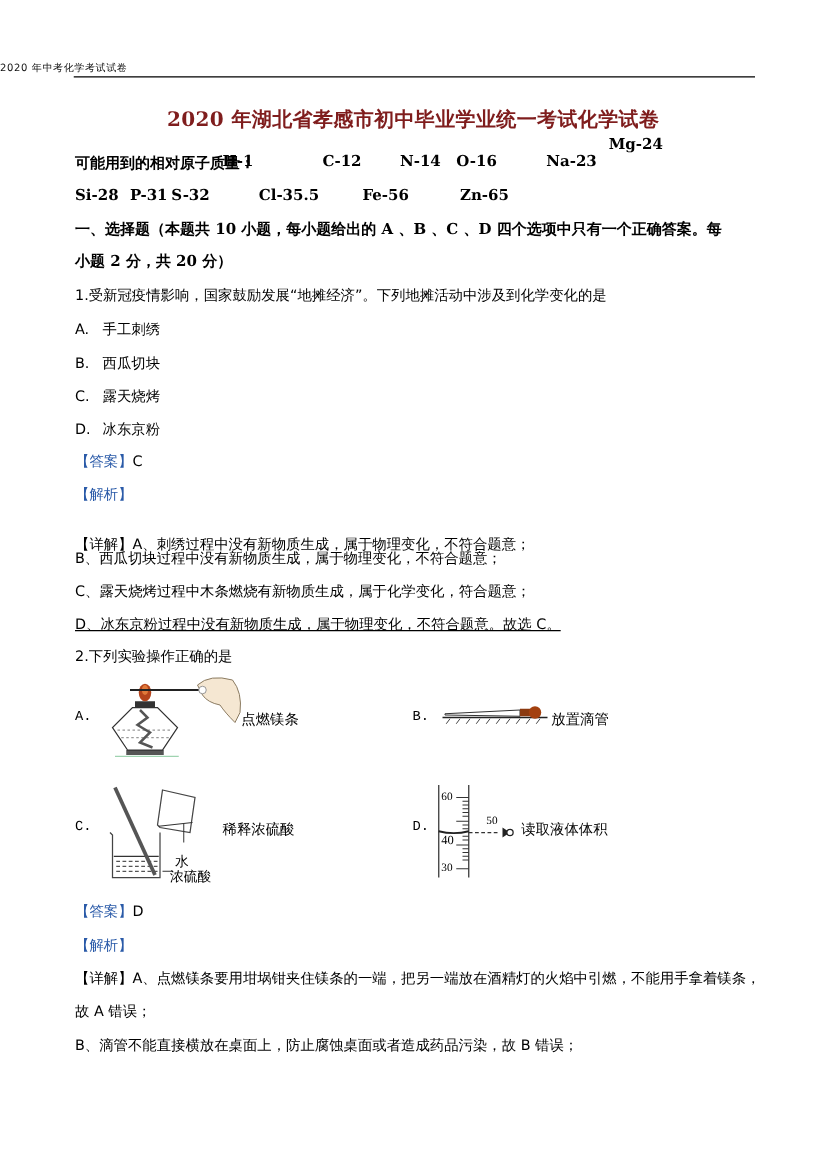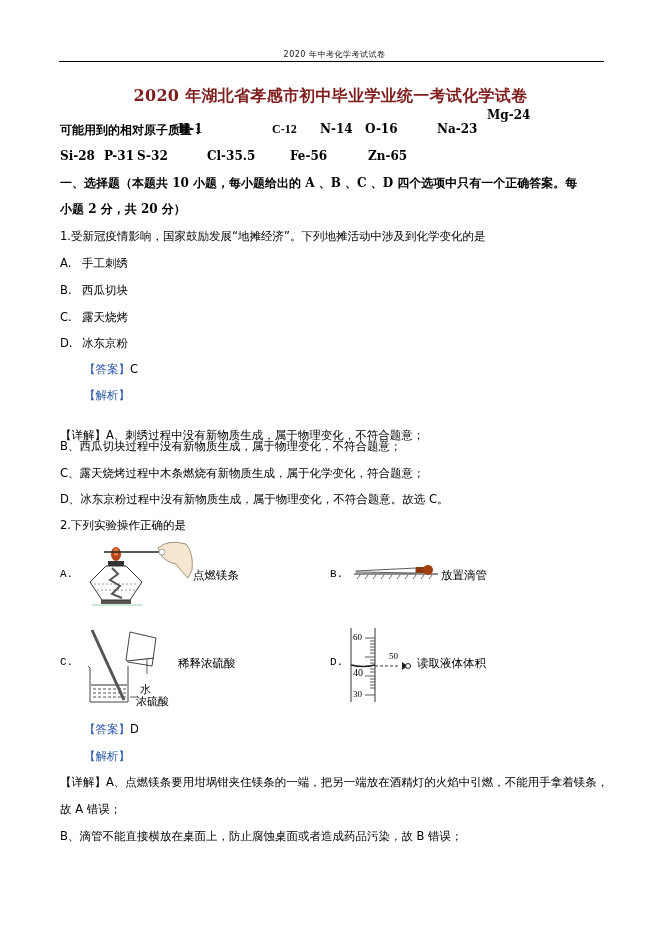--- a/index.html
+++ b/index.html
@@ -2,55 +2,55 @@
 <html><head>
 <meta charset="utf-8">
 <style>
   html, body { margin: 0; padding: 0; background: #ffffff; }
   body {
     width: 661px; height: 935px; position: relative; overflow: hidden;
     font-family: "DejaVu Sans", "Liberation Sans", sans-serif;
     color: #000;
   }
   .header-text {
-    position: absolute; top: 49px; left: 12px; width: 645px; text-align: center;
+    position: absolute; top: 49px; left: 0; width: 645px; 
     font-size: 8px; letter-spacing: 0.5px; color: #111;
   }
   .header-rule {
     position: absolute; top: 61px; left: 59px; width: 545px; height: 1px; background: #000;
   }
   .title {
     position: absolute; top: 86px; left: 0; width: 661px; text-align: center;
     font-family: "DejaVu Serif", "Liberation Serif", serif;
     font-weight: bold; font-size: 16px; color: #7f1d1d; letter-spacing: 0.3px;
   }
   .line {
     position: absolute; left: 60px; font-size: 11.5px; white-space: nowrap; line-height: 16px;
   }
   .bold { font-weight: bold; font-family: "DejaVu Serif", "Liberation Serif", serif; font-size: 12px; }
   .mass { position: absolute; }
-  .tag { color: #2a5aa8; margin-left: 24px; }
+  .tag { color: #2a5aa8; }
   .opt-letter { display: inline-block; width: 22px; }
   .fig { position: absolute; }
   .fig-label { position: absolute; font-size: 11px; font-family: "Liberation Mono", "DejaVu Sans Mono", monospace; }
   .fig-caption { position: absolute; font-size: 11.5px; white-space: nowrap; }
 </style>
 </head>
 <body>
 
 <div class="header-text">2020 年中考化学考试试卷</div>
 <div class="header-rule"></div>
 
 <div class="title">2020 年湖北省孝感市初中毕业学业统一考试化学试卷</div>
 
 <div class="line bold" style="top:122px;">
   <span>可能用到的相对原子质量：</span>
 </div>
 <span class="mass bold" style="top:122px;left:178px;">H-1</span>
-<span class="mass bold" style="top:122px;left:272px;font-family:Liberation Serif, serif;">C-12</span>
+<span class="mass bold" style="top:122px;left:258px;">C-12</span>
 <span class="mass bold" style="top:122px;left:320px;">N-14</span>
 <span class="mass bold" style="top:122px;left:365px;">O-16</span>
 <span class="mass bold" style="top:122px;left:437px;">Na-23</span>
 <span class="mass bold" style="top:108px;left:487px;">Mg-24</span>
 
 <span class="mass bold" style="top:149px;left:60px;">Si-28</span>
 <span class="mass bold" style="top:149px;left:104px;">P-31</span>
 <span class="mass bold" style="top:149px;left:137px;">S-32</span>
 <span class="mass bold" style="top:149px;left:207px;">Cl-35.5</span>
 <span class="mass bold" style="top:149px;left:290px;">Fe-56</span>
@@ -77,21 +77,21 @@
   <span class="tag">【答案】</span><span>C</span>
 </div>
 <div class="line" style="top:387px;">
   <span class="tag">【解析】</span>
 </div>
 <div class="line" style="top:413px;margin-top:14px;">
   <span>【详解】</span><span>A、刺绣过程中没有新物质生成，属于物理变化，不符合题意；</span>
 </div>
 <div class="line" style="top:419px;margin-top:19px;">B、西瓜切块过程中没有新物质生成，属于物理变化，不符合题意；</div>
 <div class="line" style="top:465px;">C、露天烧烤过程中木条燃烧有新物质生成，属于化学变化，符合题意；</div>
-<div class="line" style="top:491px;">D、冰东京粉过程中没有新物质生成，属于物理变化，不符合题意。故选 C。</div>
+<div class="line" style="top:491px;text-decoration:underline;">D、冰东京粉过程中没有新物质生成，属于物理变化，不符合题意。故选 C。</div>
 
 <div class="line" style="top:517px;">2.下列实验操作正确的是</div>
 
 <span class="fig-label" style="top:568px;left:60px;">A.</span>
 <svg class="fig" style="top:540px;left:88px;" width="105" height="72" viewBox="0 0 105 72">
   <line x1="4" y1="65" x2="55" y2="65" stroke="#9fd3b0" stroke-width="1"></line>
   <rect x="13" y="60" width="30" height="4" fill="#555"></rect>
   <path d="M14 60 L2 42 L18 26 L38 26 L54 42 L42 60 Z" fill="#fff" stroke="#333" stroke-width="1"></path>
   <path d="M6 44 L50 44" stroke="#999" stroke-dasharray="2,2"></path>
   <path d="M9 50 L47 50" stroke="#999" stroke-dasharray="2,2"></path>

